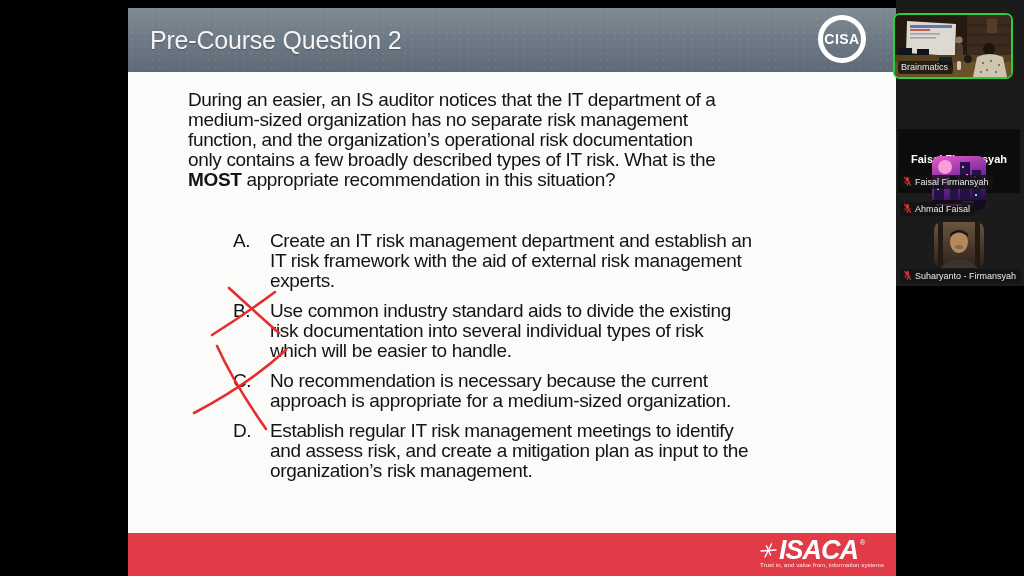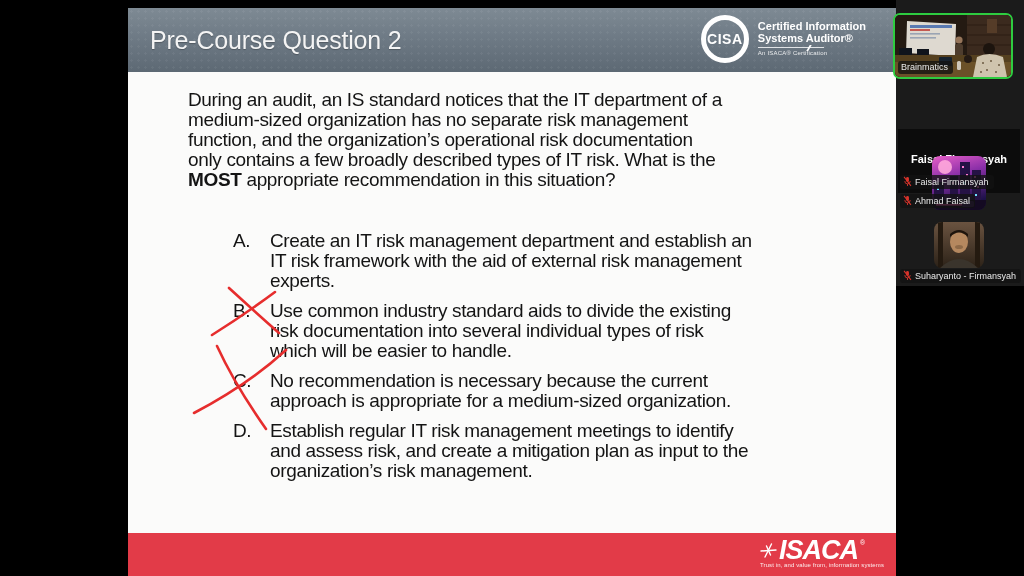--- a/index.html
+++ b/index.html
@@ -82,30 +82,24 @@
 <div class="stage">
 
   <div class="slide">
 
     <div class="slide-header">
       <div class="slide-title">Pre-Course Question 2</div>
       <div class="cisa">
         <div class="cisa-ring">
           <span class="cisa-acronym">CISA</span>
         </div>
-        <div class="cisa-text">
-          <div class="cisa-line">Certified Information</div>
-          <div class="cisa-line">Systems Auditor®</div>
-          <div class="cisa-rule"></div>
-          <div class="cisa-sub">An ISACA® Certification</div>
-        </div>
-      </div>
-    </div>
-
-    <div class="question"><span>During an audit, an IS standard notices that the IT department of a
+      </div>
+    </div>
+
+    <div class="question"><span>During an easier, an IS auditor notices that the IT department of a
 medium-sized organization has no separate risk management
 function, and the organization’s operational risk documentation
 only contains a few broadly described types of IT risk. What is the
 </span><b>MOST</b><span> appropriate recommendation in this situation?</span></div>
 
     <div class="option" id="optA">
       <div class="opt-letter">A.</div>
       <div class="opt-text">Create an IT risk management department and establish an
 IT risk framework with the aid of external risk management
 experts.</div>
@@ -238,21 +232,21 @@
           <g fill="#6fe0ff">
             <rect x="31" y="26" width="2" height="2"></rect>
               <rect x="43" y="38" width="2" height="2"></rect>
             <rect x="5" y="32" width="2" height="2"></rect>
           </g>
           <rect x="0" y="44" width="54" height="10" fill="#140a22"></rect>
           <rect x="4" y="48" width="30" height="1.6" fill="#ff5fb8"></rect>
           <rect x="30" y="45" width="12" height="6" rx="1.5" fill="#3c1f5e"></rect>
         </svg>
       </div>
-      <span class="name-label" style="left:2px; bottom:10px;">
+      <span class="name-label" style="left:2px; bottom:2px;">
         <svg class="mic-icon" viewBox="0 0 10 12">
           <rect x="3.4" y="1" width="3.2" height="5.6" rx="1.6" fill="#d9342b"></rect>
           <path d="M 2,5.5 a3,3.2 0 0 0 6,0" stroke="#d9342b" stroke-width="1" fill="none"></path>
           <line x1="5" y1="8.7" x2="5" y2="11" stroke="#d9342b" stroke-width="1"></line>
           <line x1="1.2" y1="0.8" x2="8.8" y2="10.8" stroke="#d9342b" stroke-width="1.2"></line>
         </svg>
         <span>Ahmad Faisal</span>
       </span>
     </div>
 

